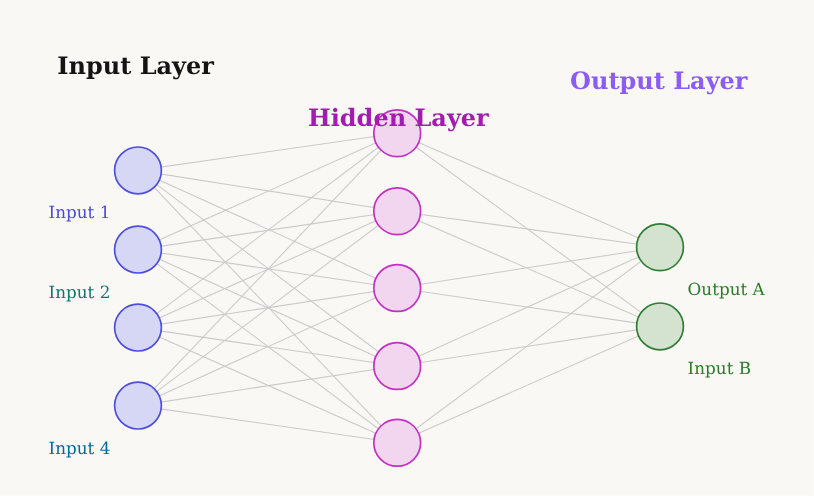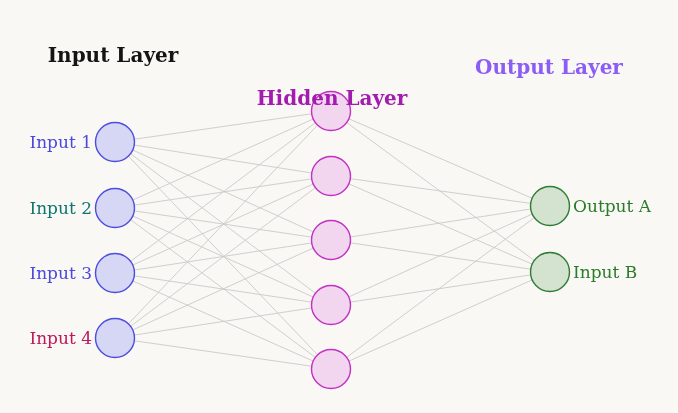--- a/index.html
+++ b/index.html
@@ -16,23 +16,24 @@
     position: absolute;
     transform: translateX(-50%);
     font-weight: bold;
     font-size: 20px;
     line-height: 23px;
     color: #141414;
     white-space: nowrap;
   }
   .node-label {
     position: absolute;
-    font-size: 17px;
+    font-size: 14px;
     line-height: 22px;
     white-space: nowrap;
+    margin-top: 36px;
   }
   .node-label.input-side { text-align: right; }
 </style>
 </head>
 <body>
 
 <div class="canvas" style="background: rgb(250, 248, 244);">
 
   <svg id="net-svg" class="net-svg" width="678" height="413">
       <line x1="115" y1="142" x2="331" y2="111" stroke="#cacaca" stroke-width="0.9"></line>
@@ -77,19 +78,18 @@
       <circle cx="550" cy="206" r="19.5" fill="#d4e2d0" stroke="#2e7d33" stroke-width="1.4"></circle>
       <circle cx="550" cy="272" r="19.5" fill="#d4e2d0" stroke="#2e7d33" stroke-width="1.4"></circle>
     </svg>
 
   <div class="layer-title" style="left: 113px; top: 44px; color: rgb(20, 20, 20);">Input Layer</div>
   <div class="layer-title" style="left: 332px; top: 44px; color: #a21caf; margin-top: 43px;">Hidden Layer</div>
   <div class="layer-title" style="left: 549px; top: 56px; color: #8b5cf6;">Output Layer</div>
 
   <div class="node-label input-side" style="right: 586px; top: 131px; color: rgb(74, 74, 218);">Input 1</div>
   <div class="node-label input-side" style="right: 586px; top: 197px; color: #0f766e;">Input 2</div>
-  <div class="node-label input-side" style="right: 586px; top: 262px; color: rgb(74, 74, 218);">Input 3</div>
-  <div class="node-label input-side" style="right: 586px; top: 327px; color: #be185d;">Input 4</div>
+  <div class="node-label input-side" style="right: 586px; top: 327px; color: #0369a1;">Input 4</div>
 
   <div class="node-label output-side" style="left: 573px; top: 195px; color: rgb(42, 124, 42); text-align: right;">Output A</div>
   <div class="node-label output-side" style="left: 573px; top: 261px; color: rgb(42, 124, 42);">Input B</div>
 
 </div>
 
 </body></html>

